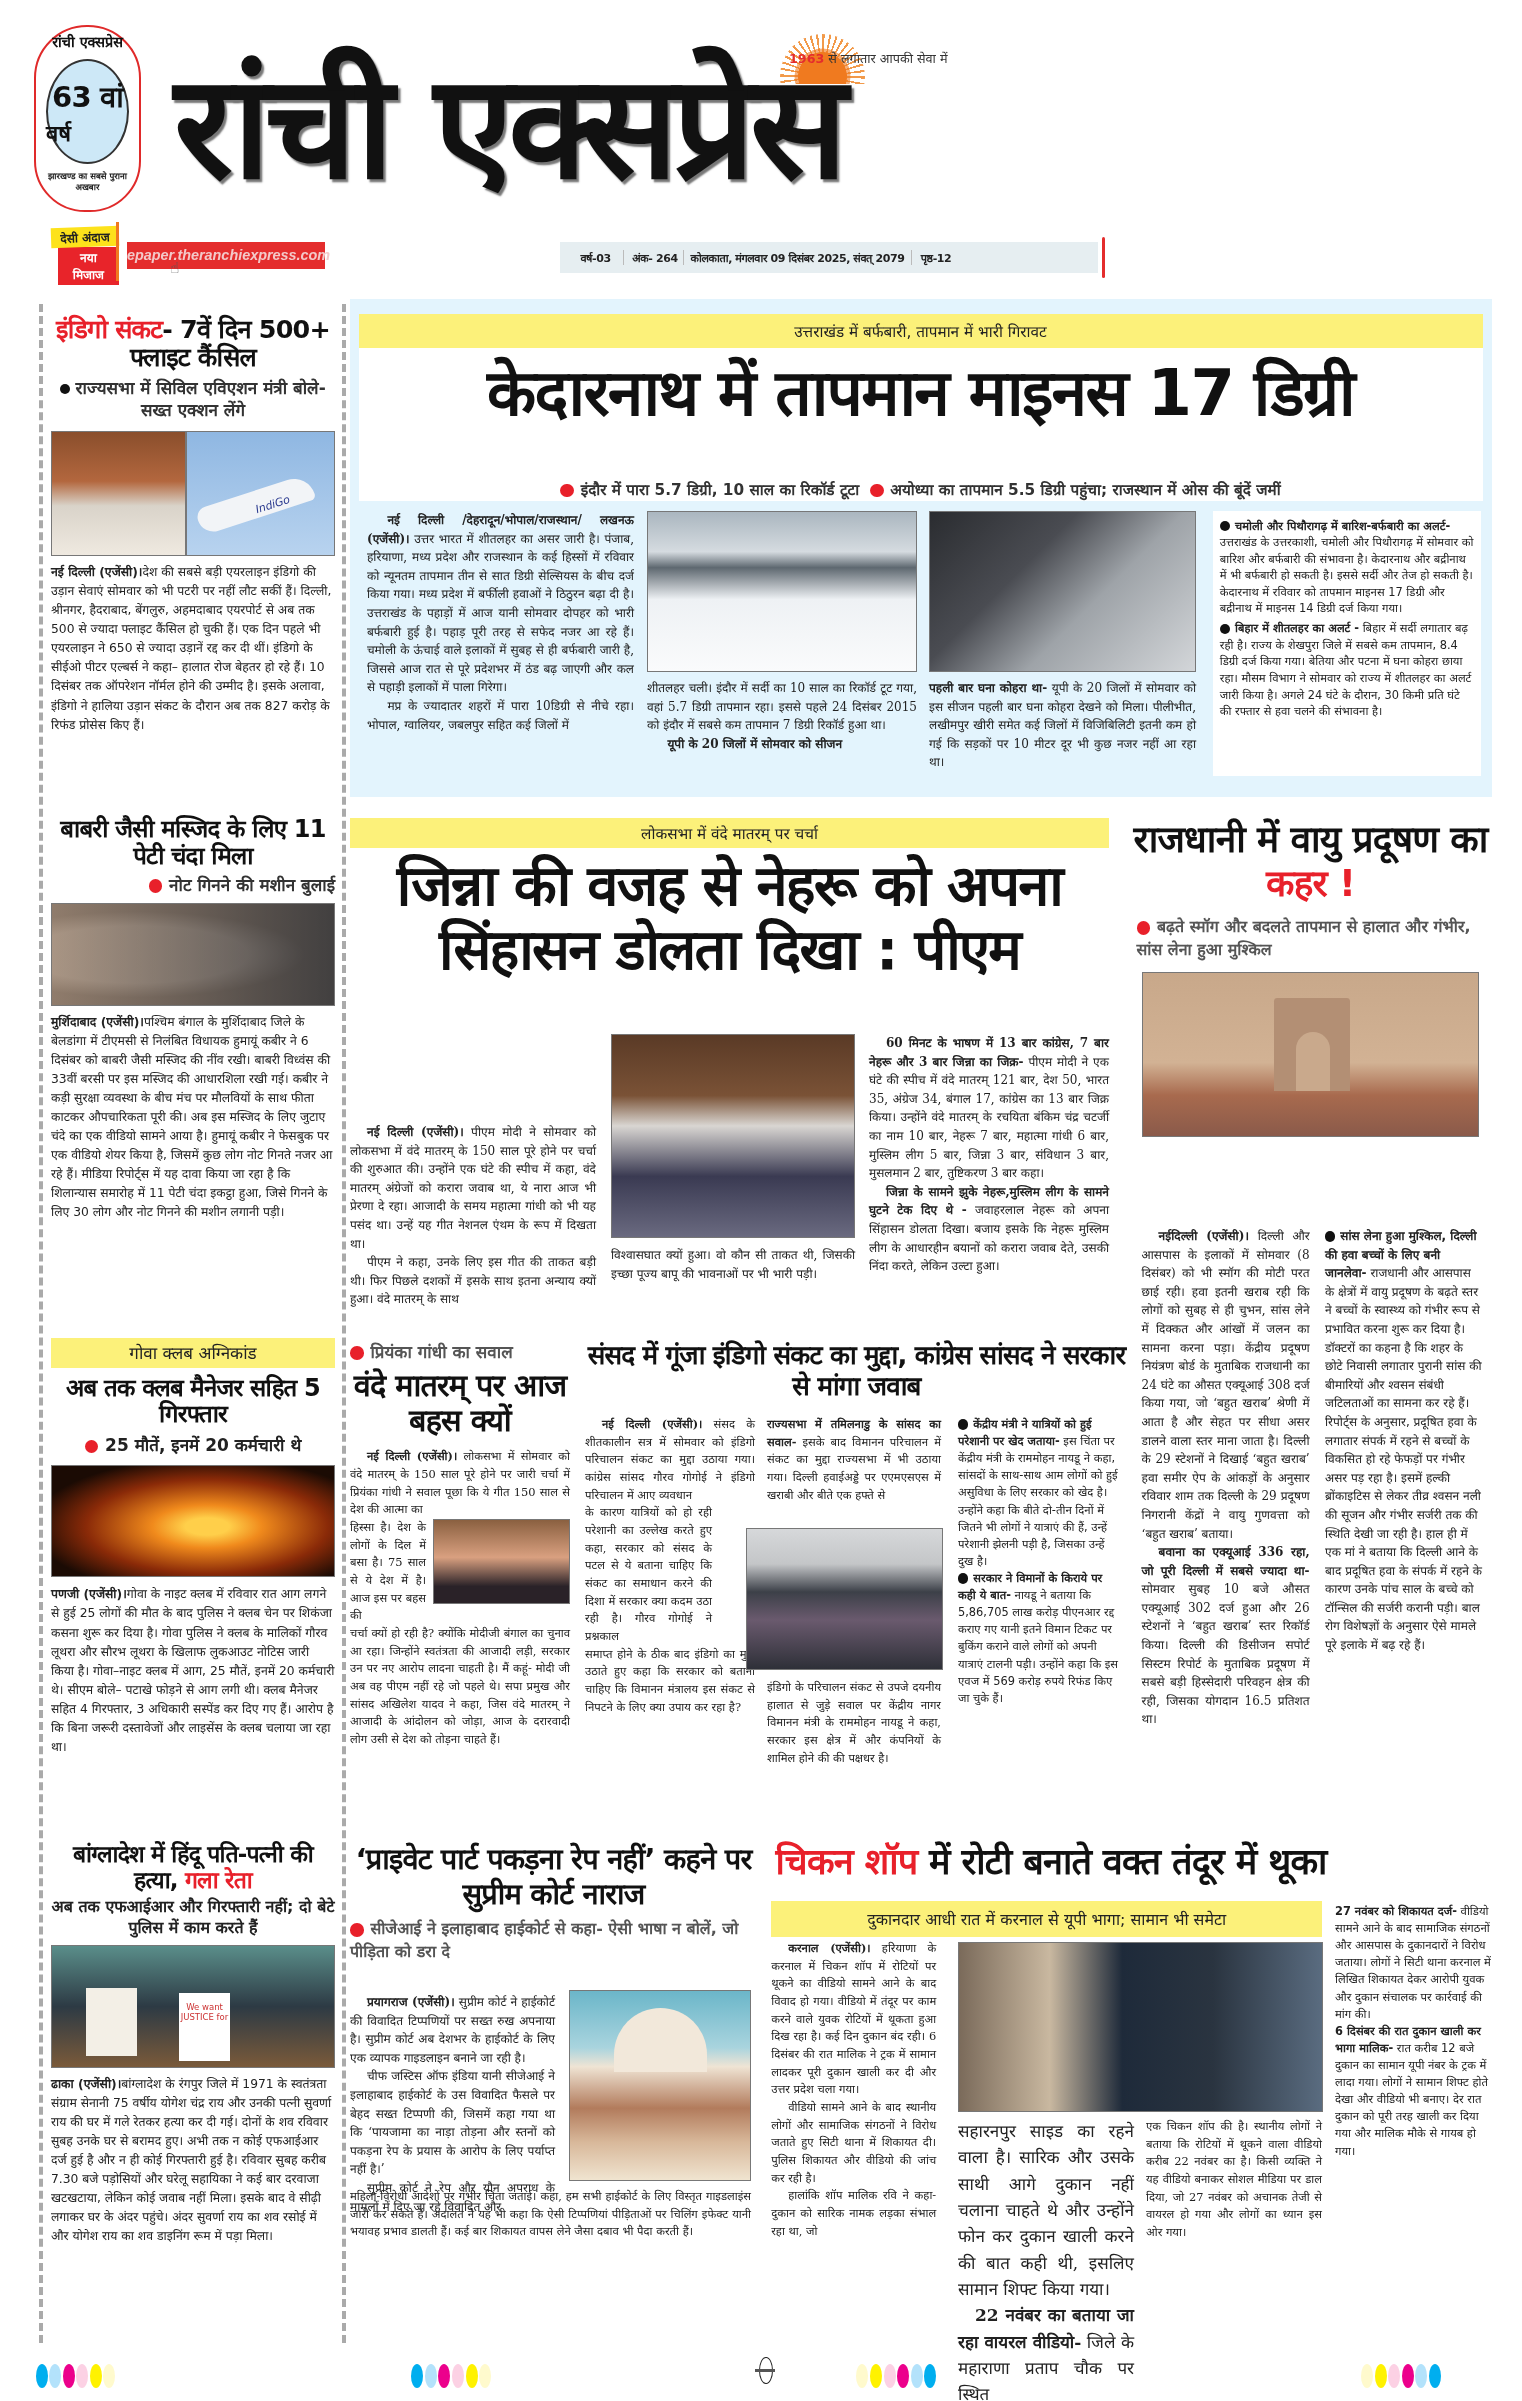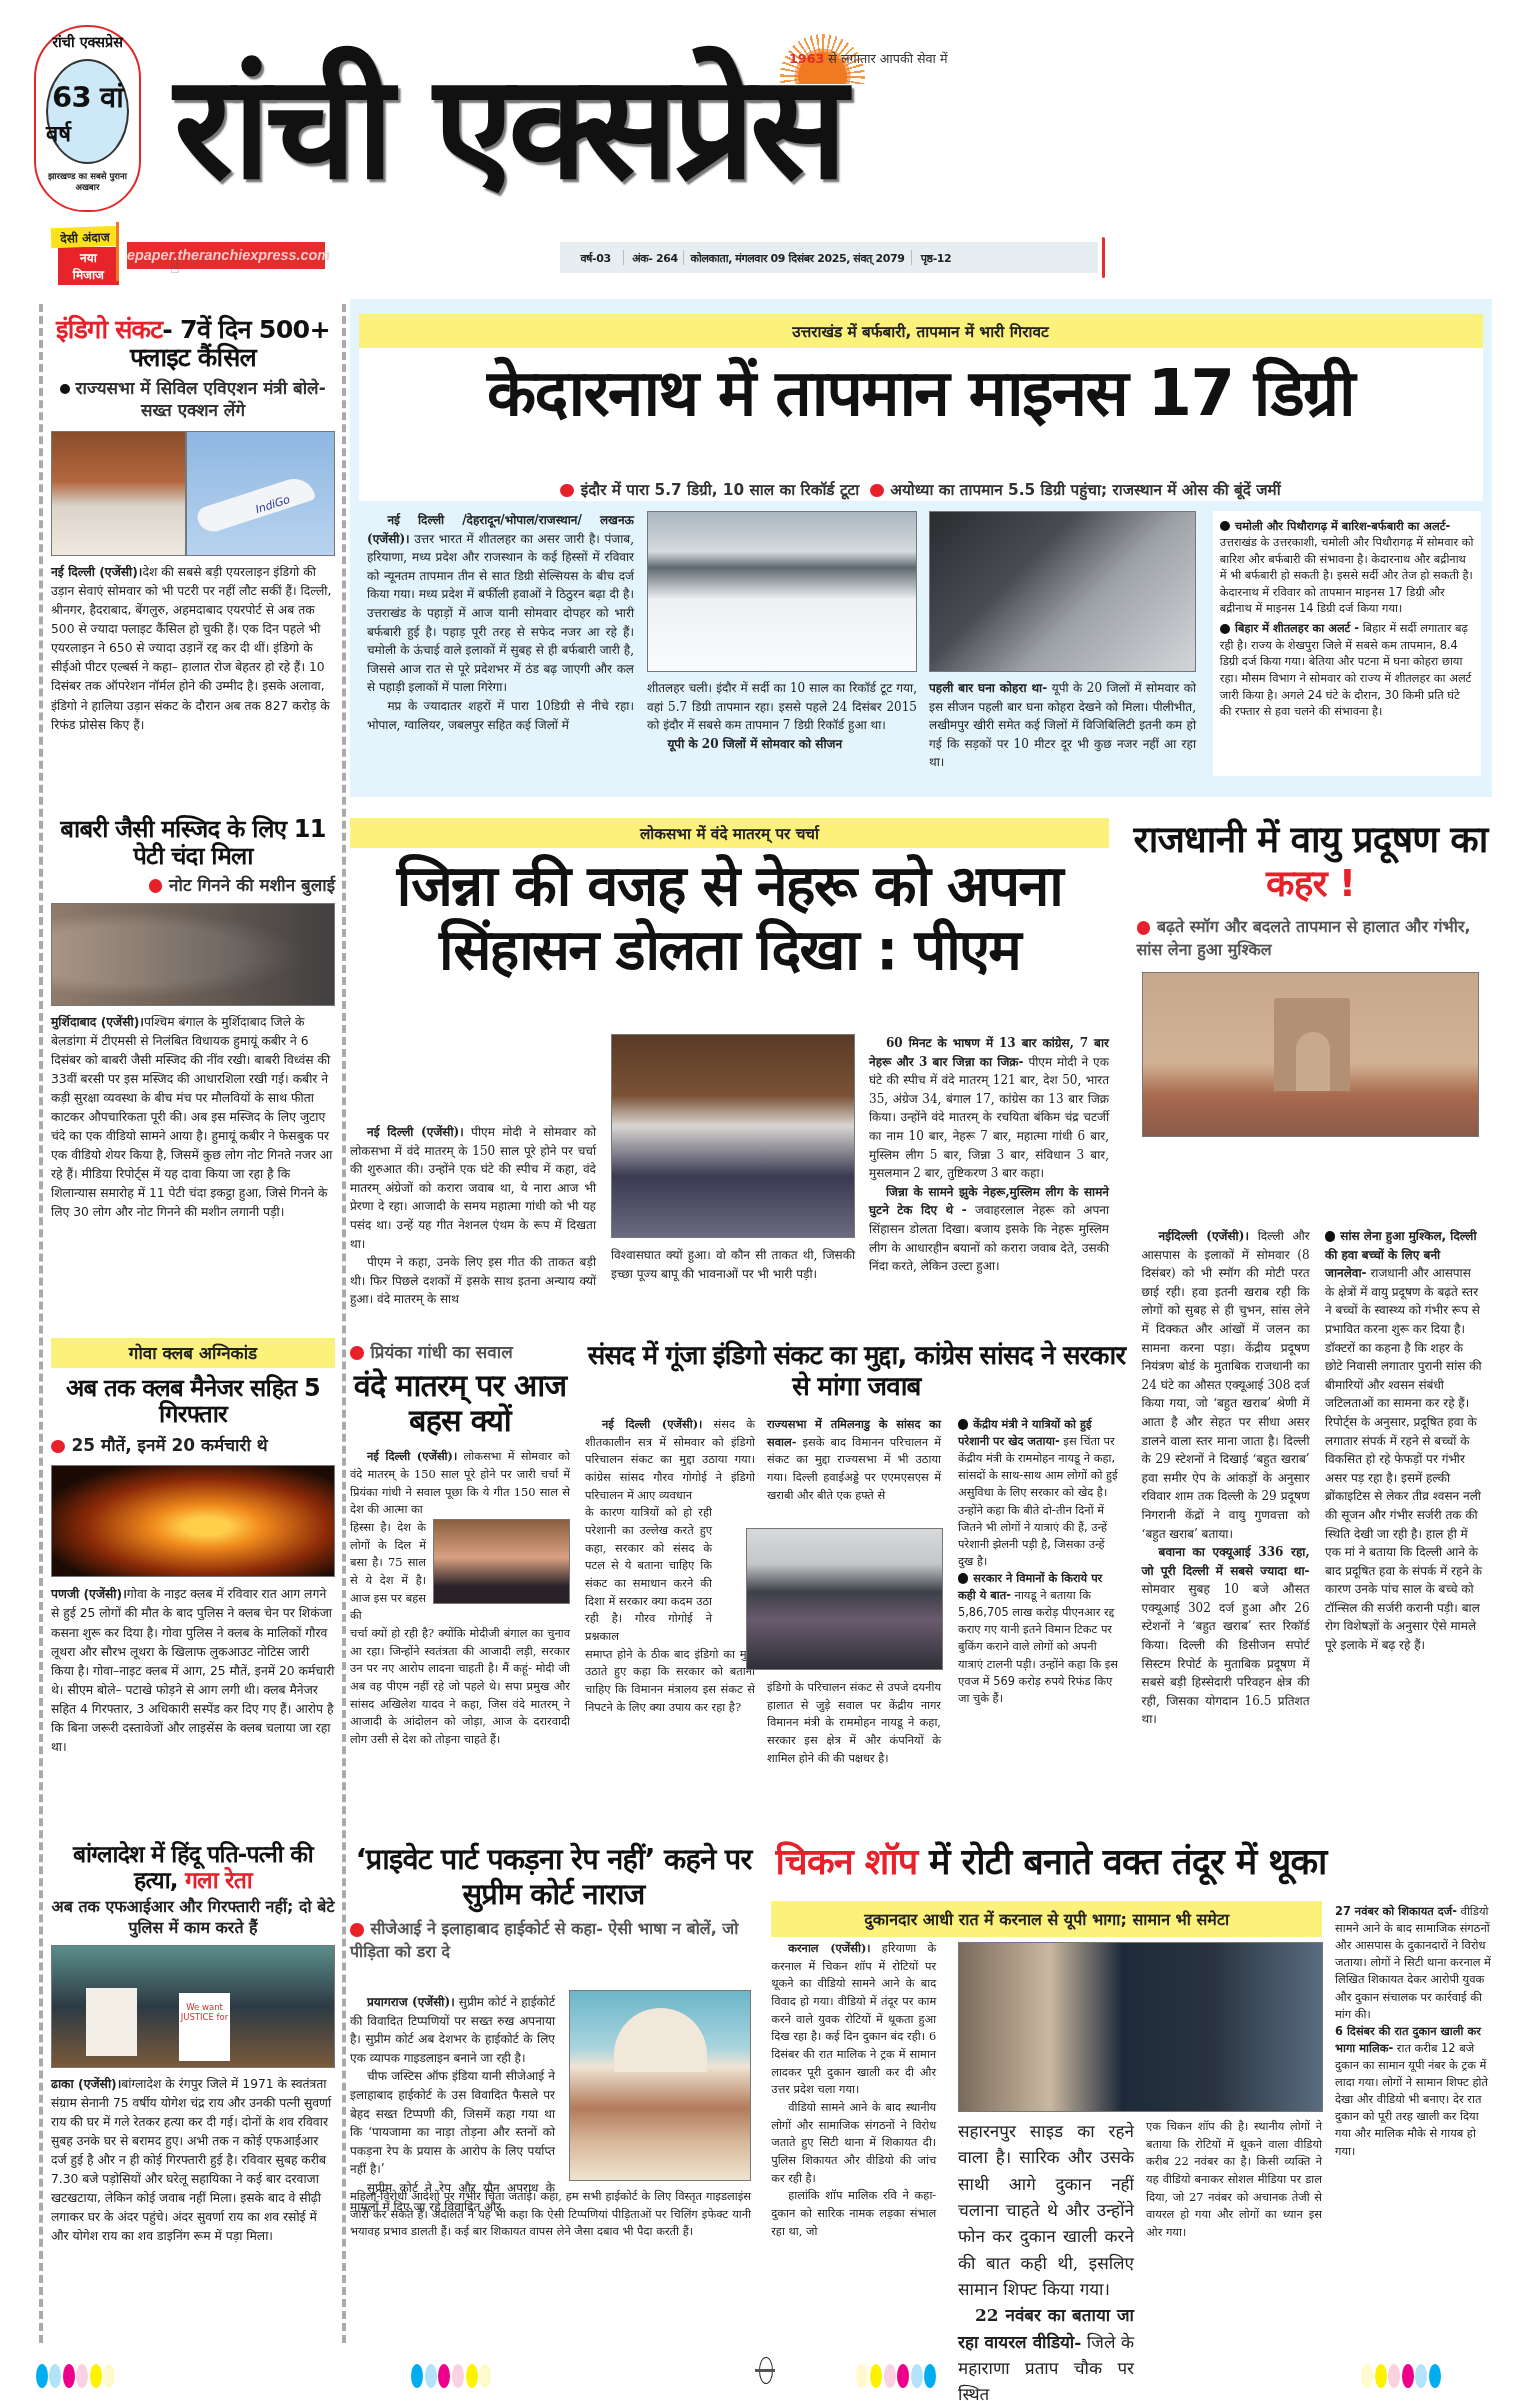--- a/index.html
+++ b/index.html
@@ -4,21 +4,21 @@
 <style>
 *{box-sizing:border-box;margin:0;padding:0}
 body{width:1523px;height:2401px;background:#fff;font-family:"DejaVu Sans","Liberation Sans",sans-serif;color:#1a1a1a;position:relative;overflow:hidden}
 .abs{position:absolute}
 .hl{font-family:"DejaVu Sans",sans-serif;font-weight:bold;color:#111;line-height:1.12;text-align:center;letter-spacing:-0.8px}
 .sub{font-family:"DejaVu Sans",sans-serif;color:#555;font-weight:bold}
 .body{font-family:"DejaVu Serif",serif;font-size:12.3px;line-height:1.55;text-align:justify;color:#222}
 .bsans{font-family:"DejaVu Sans",sans-serif;font-size:12.3px;line-height:1.55;color:#222}
 .dot{display:inline-block;width:13.6px;height:13.6px;border-radius:50%;background:#e8202a;vertical-align:middle;margin-right:6.8px}
 .dotb{display:inline-block;width:10.2px;height:10.2px;border-radius:50%;background:#111;vertical-align:middle;margin-right:5.1px}
-.ybar{background:#fcf17a;text-align:center;font-family:"DejaVu Sans",sans-serif;font-weight:bold;color:#222}
+.ybar{background:#fcf17a;text-align:center;font-family:"DejaVu Sans",sans-serif;font-weight:normal;color:#222}
 .red{color:#e8202a}
 .photo{border:0.8px solid #777;overflow:hidden}
 .dash{border-left:4.2px dashed #aaa}
 b{font-weight:bold}
 </style>
 </head>
 <body>
 
 <div class="abs" style="left:0;top:0;width:1523px;height:293px">
 
@@ -73,21 +73,21 @@
 <div class="abs" style="left:51px;top:816px;width:284px">
   <div class="hl" style="font-size:24px">बाबरी जैसी मस्जिद के लिए 11 पेटी चंदा मिला</div>
   <div class="sub" style="font-size:17px;color:#333;text-align:right;margin-top:3.4px"><span class="dot"></span><span>नोट गिनने की मशीन बुलाई</span></div>
   <div class="photo" style="margin:6.8px 0;height:103px;background:radial-gradient(ellipse at 30% 50%,#d8cbbf 0 40%,#b8a99c 60%),linear-gradient(90deg,#c7bbb0,#5b6068);background-blend-mode:multiply"></div>
   <div class="bsans"><b>मुर्शिदाबाद (एजेंसी)।</b><span>पश्चिम बंगाल के मुर्शिदाबाद जिले के बेलडांगा में टीएमसी से निलंबित विधायक हुमायूं कबीर ने 6 दिसंबर को बाबरी जैसी मस्जिद की नींव रखी। बाबरी विध्वंस की 33वीं बरसी पर इस मस्जिद की आधारशिला रखी गई। कबीर ने कड़ी सुरक्षा व्यवस्था के बीच मंच पर मौलवियों के साथ फीता काटकर औपचारिकता पूरी की। अब इस मस्जिद के लिए जुटाए चंदे का एक वीडियो सामने आया है। हुमायूं कबीर ने फेसबुक पर एक वीडियो शेयर किया है, जिसमें कुछ लोग नोट गिनते नजर आ रहे हैं। मीडिया रिपोर्ट्स में यह दावा किया जा रहा है कि शिलान्यास समारोह में 11 पेटी चंदा इकट्ठा हुआ, जिसे गिनने के लिए 30 लोग और नोट गिनने की मशीन लगानी पड़ी।</span></div>
 </div>
 
 <div class="abs" style="left:51px;top:1338px;width:284px">
   <div class="ybar" style="font-size:17px;padding:3.4px 0">गोवा क्लब अग्निकांड</div>
   <div class="hl" style="font-size:24px;margin-top:6.8px">अब तक क्लब मैनेजर सहित 5 गिरफ्तार</div>
-  <div class="sub" style="font-size:17px;color:#222;margin-top:5.1px"><span class="dot"></span><span>25 मौतें, इनमें 20 कर्मचारी थे</span></div>
+  <div class="sub" style="font-size:17px;color:#222;text-align:center;margin-top:5.1px"><span class="dot"></span><span>25 मौतें, इनमें 20 कर्मचारी थे</span></div>
   <div class="photo" style="margin:8.5px 0;height:112px;background:radial-gradient(ellipse at 55% 55%,#ffcf4a 0 10%,#f08a1c 25%,#8a2a08 55%,#1b0b04 80%)"></div>
   <div class="bsans"><b>पणजी (एजेंसी)।</b><span>गोवा के नाइट क्लब में रविवार रात आग लगने से हुई 25 लोगों की मौत के बाद पुलिस ने क्लब चेन पर शिकंजा कसना शुरू कर दिया है। गोवा पुलिस ने क्लब के मालिकों गौरव लूथरा और सौरभ लूथरा के खिलाफ लुकआउट नोटिस जारी किया है। गोवा–नाइट क्लब में आग, 25 मौतें, इनमें 20 कर्मचारी थे। सीएम बोले– पटाखे फोड़ने से आग लगी थी। क्लब मैनेजर सहित 4 गिरफ्तार, 3 अधिकारी सस्पेंड कर दिए गए हैं। आरोप है कि बिना जरूरी दस्तावेजों और लाइसेंस के क्लब चलाया जा रहा था।</span></div>
 </div>
 
 <div class="abs" style="left:51px;top:1842px;width:284px">
   <div class="hl" style="font-size:23px"><span>बांग्लादेश में हिंदू पति-पत्नी की हत्या,</span> <span class="red">गला रेता</span></div>
   <div class="sub" style="font-size:16px;color:#222;text-align:center;margin-top:3.4px;line-height:1.3">अब तक एफआईआर और गिरफ्तारी नहीं; दो बेटे पुलिस में काम करते हैं</div>
   <div class="photo" style="margin:6.8px 0;height:123px;background:linear-gradient(180deg,#5a8e8a,#2d3a44 50%,#7a5a3a);position:relative">
     <div style="position:absolute;left:34px;top:42px;width:51px;height:68px;background:#f3efe6"></div>
     <div style="position:absolute;left:127px;top:47px;width:51px;height:68px;background:#fff;color:#c33;font-size:8.5px;text-align:center;padding-top:8.5px">We want JUSTICE for</div>

